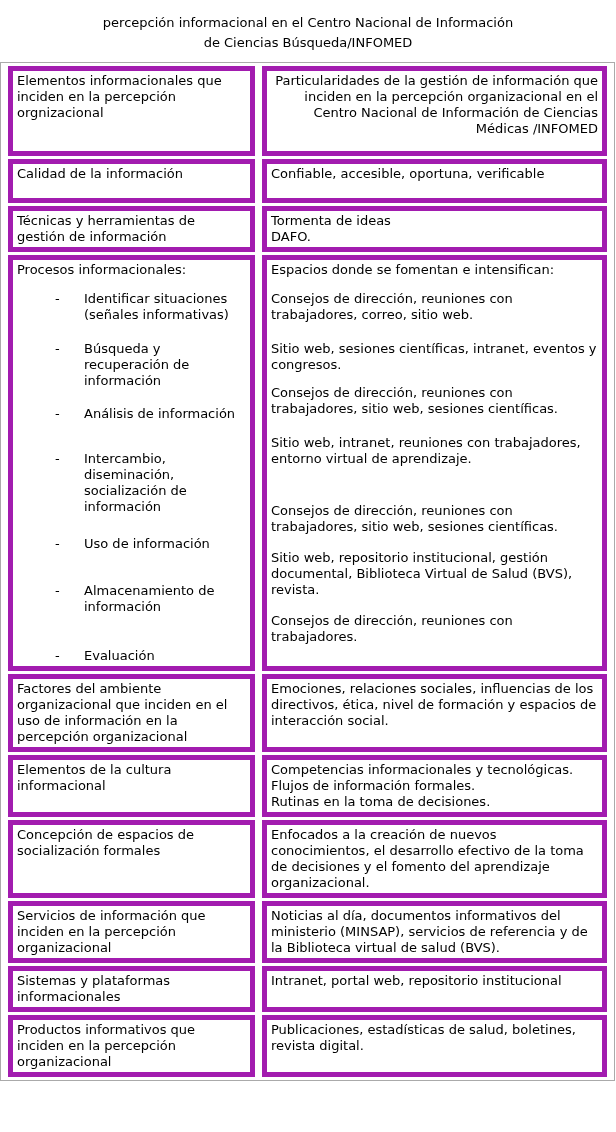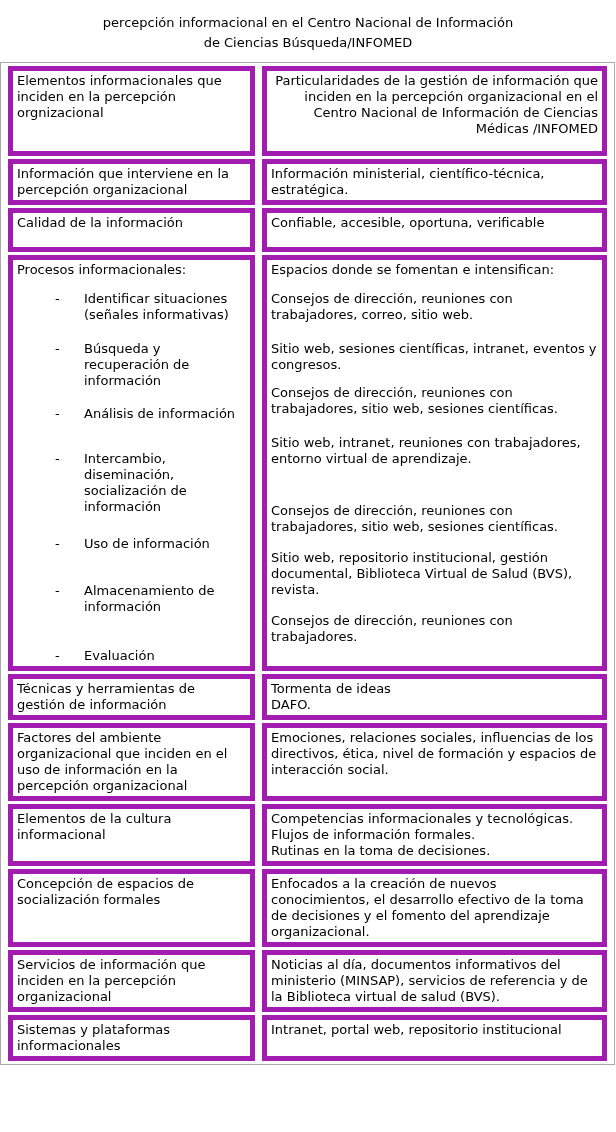--- a/index.html
+++ b/index.html
@@ -53,33 +53,37 @@
   <tbody>
       <tr>
     <td class="hdr hdr-l">
           <div class="cellpad">Elementos informacionales que inciden en la percepción orgnizacional</div>
         </td>
     <td class="hdr hdr-r">
           <div class="cellpad">Particularidades de la gestión de información que inciden en la percepción organizacional en el Centro Nacional de Información de Ciencias Médicas /INFOMED</div>
         </td>
   </tr>
 
-  <tr>
-    <td>Información que interviene en la percepción organizacional</td>
-    <td>Información ministerial, científico-técnica, estratégica.</td>
-  </tr>
 
 
   <tr>
     <td class="tall-sm">
           <div class="cellpad">Calidad de la información</div>
         </td>
     <td class="tall-sm">
           <div class="cellpad">Confiable, accesible, oportuna, verificable</div>
         </td>
+  </tr>
+
+  <tr>
+    <td>Técnicas y herramientas de gestión de información</td>
+    <td class="lines">
+      <span>Tormenta de ideas</span>
+      <span>DAFO.</span>
+    </td>
   </tr>
 
   <tr>
     <td class="proc-left">
       <div class="proc-intro">Procesos informacionales:</div>
       <ul class="proc-list">
         <li>Identificar situaciones (señales informativas)</li>
         <li>Búsqueda y recuperación de información</li>
         <li>Análisis de información</li>
         <li>Intercambio, diseminación, socialización de información</li>
@@ -90,28 +94,20 @@
     </td>
     <td class="proc-right">
       <p>Espacios donde se fomentan e intensifican:</p>
       <p>Consejos de dirección, reuniones con trabajadores, correo, sitio web.</p>
       <p>Sitio web, sesiones científicas, intranet, eventos y congresos.</p>
       <p>Consejos de dirección, reuniones con trabajadores, sitio web, sesiones científicas.</p>
       <p>Sitio web, intranet, reuniones con trabajadores, entorno virtual de aprendizaje.</p>
       <p>Consejos de dirección, reuniones con trabajadores, sitio web, sesiones científicas.</p>
       <p>Sitio web, repositorio institucional, gestión documental, Biblioteca Virtual de Salud (BVS), revista.</p>
       <p>Consejos de dirección, reuniones con trabajadores.</p>
-    </td>
-  </tr>
-
-  <tr>
-    <td>Técnicas y herramientas de gestión de información</td>
-    <td class="lines">
-      <span>Tormenta de ideas</span>
-      <span>DAFO.</span>
     </td>
   </tr>
 
   <tr>
     <td>Factores del ambiente organizacional que inciden en el uso de información en la percepción organizacional</td>
     <td>Emociones, relaciones sociales, influencias de los directivos, ética, nivel de formación y espacios de interacción social.</td>
   </tr>
 
   <tr>
     <td>Elementos de la cultura informacional</td>
@@ -132,15 +128,19 @@
   <tr>
     <td>Servicios de información que inciden en la percepción organizacional</td>
     <td>Noticias al día, documentos informativos del ministerio (MINSAP), servicios de referencia y de la Biblioteca virtual de salud (BVS).</td>
   </tr>
 
   <tr>
     <td>Sistemas y plataformas informacionales</td>
     <td>Intranet, portal web, repositorio institucional</td>
   </tr>
 
+  <tr>
+    <td>Productos informativos que inciden en la percepción organizacional</td>
+    <td>Publicaciones, estadísticas de salud, boletines, revista digital.</td>
+  </tr>
 
 </tbody>
   </table>
 
 </body></html>

